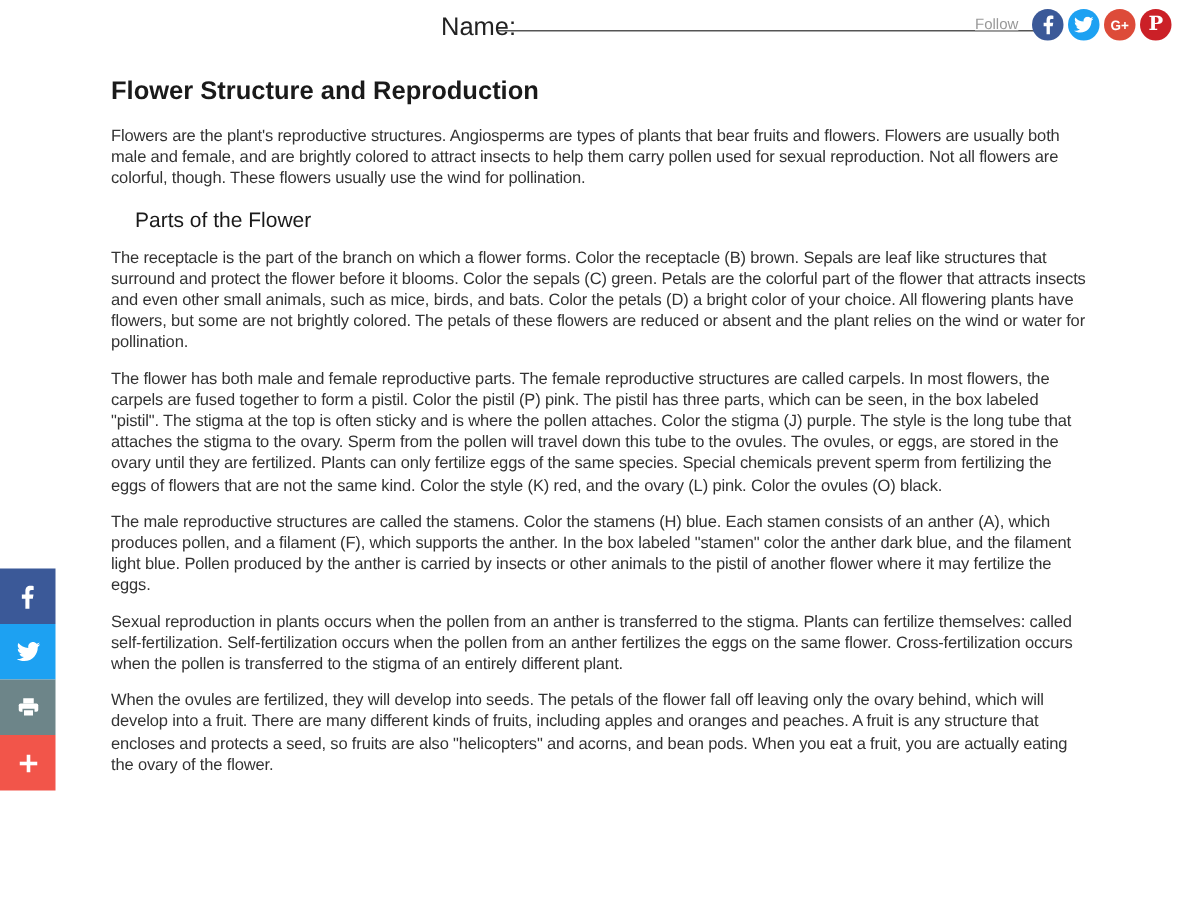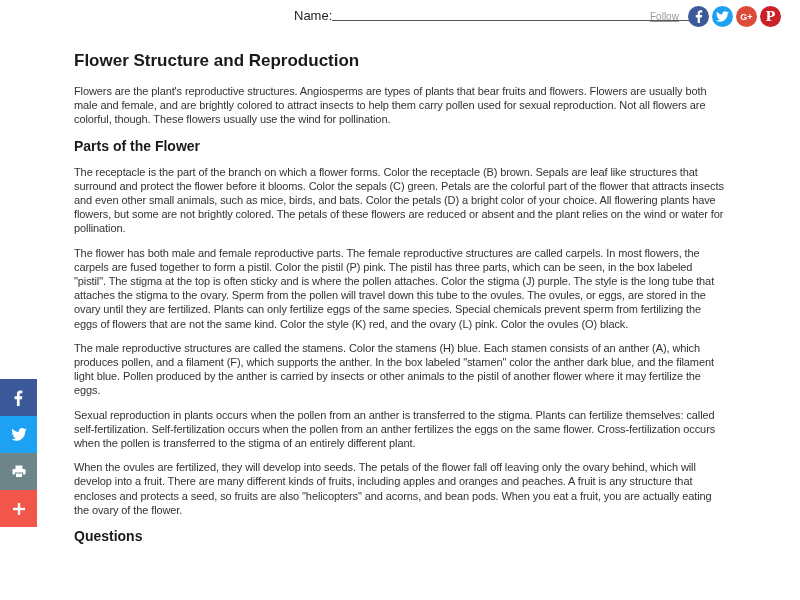--- a/index.html
+++ b/index.html
@@ -8,21 +8,21 @@
     background: #ffffff;
     font-family: "Liberation Sans", sans-serif;
     color: #222222;
     position: relative;
   }
   .topbar {
     position: absolute; left: 0; top: 0; width: 800px; height: 32px;
   }
   .name-label {
     position: absolute; left: 294px; top: 8px;
-    font-size: 13px; color: #222;
+    font-size: 17px; color: #222;
   }
   .name-line {
     position: absolute; left: 332px; top: 20px; width: 360px; height: 0;
     border-bottom: 1px solid #555;
   }
   .follow-label {
     position: absolute; left: 650px; top: 11px;
     font-size: 10px; color: #999; text-decoration: underline;
   }
   .follow-icons {
@@ -36,21 +36,21 @@
     cursor: pointer;
   }
   .content {
     position: absolute; left: 74px; top: 34px; width: 656px;
   }
   h1 {
     font-size: 17px; font-weight: bold; margin: 16px 0 12px 0; line-height: 22px;
     color: #1a1a1a;
   }
   h2 {
-    font-size: 14px; font-weight: bold; margin: 0 0 10px 0; line-height: 18px;
+    font-size: 14px; font-weight: normal; margin: 0 0 10px 16px; line-height: 18px;
     color: #1a1a1a;
   }
   p {
     font-size: 11px; line-height: 14.2px; margin: 0 4px 10px 0;
     color: #333;
     letter-spacing: -0.1px;
   }
   .sharebar {
     position: absolute; left: 0; top: 379px; width: 37px;
     display: flex; flex-direction: column;
@@ -116,14 +116,13 @@
   <p>Flowers are the plant's reproductive structures. Angiosperms are types of plants that bear fruits and flowers. Flowers are usually both male and female, and are brightly colored to attract insects to help them carry pollen used for sexual reproduction. Not all flowers are colorful, though. These flowers usually use the wind for pollination.</p>
 
   <h2>Parts of the Flower</h2>
   <p>The receptacle is the part of the branch on which a flower forms. Color the receptacle (B) brown. Sepals are leaf like structures that surround and protect the flower before it blooms. Color the sepals (C) green. Petals are the colorful part of the flower that attracts insects and even other small animals, such as mice, birds, and bats. Color the petals (D) a bright color of your choice. All flowering plants have flowers, but some are not brightly colored. The petals of these flowers are reduced or absent and the plant relies on the wind or water for pollination.</p>
   <p>The flower has both male and female reproductive parts. The female reproductive structures are called carpels. In most flowers, the carpels are fused together to form a pistil. Color the pistil (P) pink. The pistil has three parts, which can be seen, in the box labeled "pistil". The stigma at the top is often sticky and is where the pollen attaches. Color the stigma (J) purple. The style is the long tube that attaches the stigma to the ovary. Sperm from the pollen will travel down this tube to the ovules. The ovules, or eggs, are stored in the ovary until they are fertilized. Plants can only fertilize eggs of the same species. Special chemicals prevent sperm from fertilizing the eggs of flowers that are not the same kind. Color the style (K) red, and the ovary (L) pink. Color the ovules (O) black.</p>
   <p>The male reproductive structures are called the stamens. Color the stamens (H) blue. Each stamen consists of an anther (A), which produces pollen, and a filament (F), which supports the anther. In the box labeled "stamen" color the anther dark blue, and the filament light blue. Pollen produced by the anther is carried by insects or other animals to the pistil of another flower where it may fertilize the eggs.</p>
 
   <p>Sexual reproduction in plants occurs when the pollen from an anther is transferred to the stigma. Plants can fertilize themselves: called self-fertilization. Self-fertilization occurs when the pollen from an anther fertilizes the eggs on the same flower. Cross-fertilization occurs when the pollen is transferred to the stigma of an entirely different plant.</p>
   <p>When the ovules are fertilized, they will develop into seeds. The petals of the flower fall off leaving only the ovary behind, which will develop into a fruit. There are many different kinds of fruits, including apples and oranges and peaches. A fruit is any structure that encloses and protects a seed, so fruits are also "helicopters" and acorns, and bean pods. When you eat a fruit, you are actually eating the ovary of the flower.</p>
 
-  <h2>Questions</h2>
 </div>
 
 </body></html>

